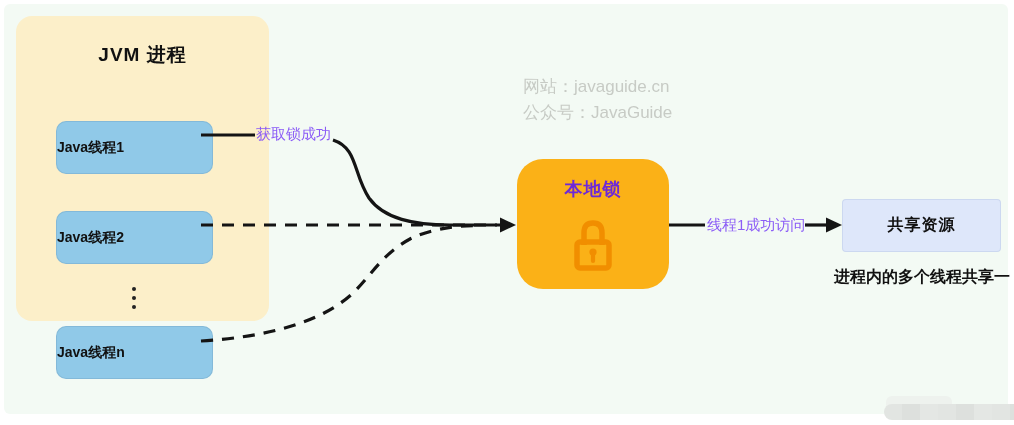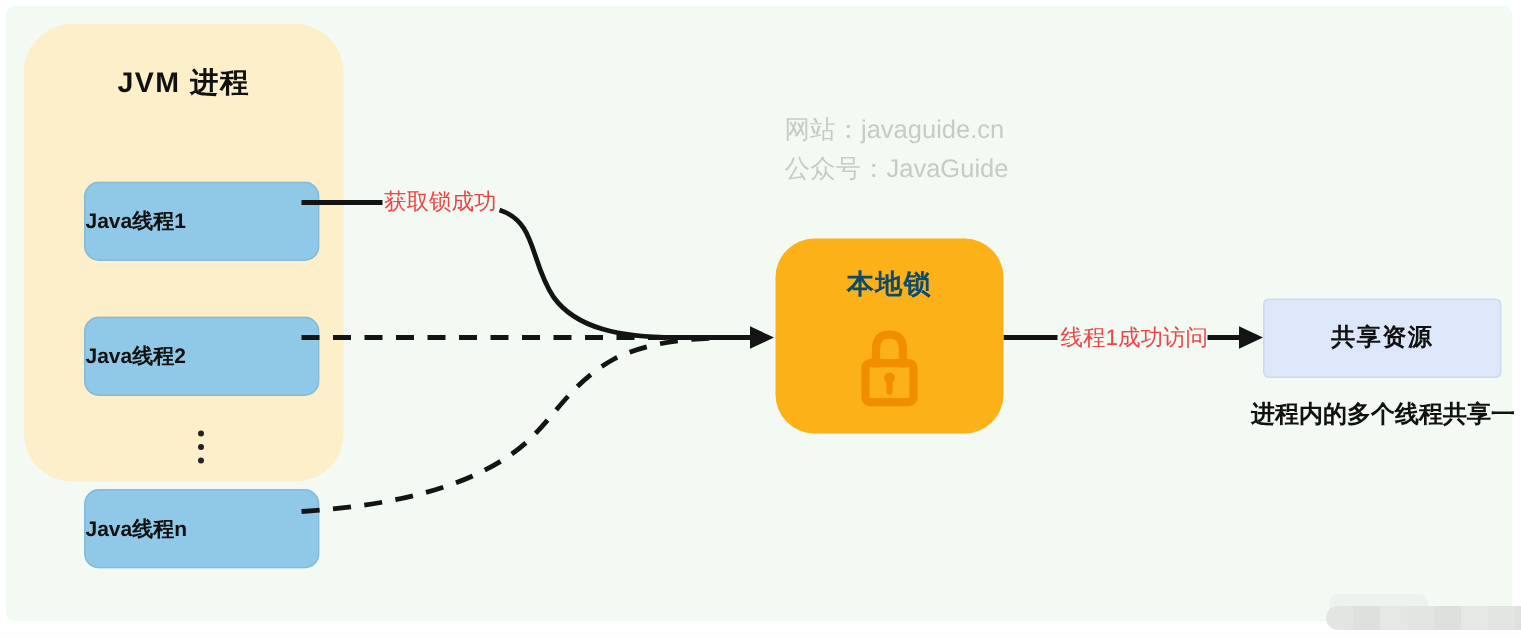--- a/index.html
+++ b/index.html
@@ -8,21 +8,21 @@
     font-family:"Liberation Sans","DejaVu Sans",sans-serif;
     background:#ffffff;
   }
   .canvas{
     position:absolute;left:4px;top:4px;width:1004px;height:410px;
     background:var(--background,#F3FAF4);border-radius:6px;
   }
   
   .jvm-container{
     position:absolute;left:12px;top:12px;width:213px;height:305px;
-    background:var(--jvm-container,#FCEFC9);border-radius:32px;
+    background:var(--jvm-container,#FCEFC9);border-radius:16px;padding-left:40px;
   }
   .jvm-title{
     position:absolute;left:0;top:26px;width:100%;text-align:center;
     font-size:19px;font-weight:700;color:#111;letter-spacing:1px;
   }
   .thread-box{
     position:absolute;left:40px;width:157px;height:53px;
     background:var(--thread-box,#90C9E8);border:1px solid rgba(90,140,170,0.25);
     border-radius:10px;display:flex;align-items:center;
     font-size:14px;font-weight:600;color:#111;box-sizing:border-box;
@@ -32,36 +32,36 @@
   .thread-n{top:310px;}
   .vdots{position:absolute;left:114px;top:271px;width:8px;display:flex;flex-direction:column;align-items:center;gap:5px;}
   .vdots .dot{width:4px;height:4px;border-radius:50%;background:#222;}
   
   .lock-box{
     position:absolute;left:513px;top:155px;width:152px;height:130px;
     background:var(--lock-box,#FBB117);border-radius:26px;
   }
   .lock-title{
     position:absolute;left:0;top:18px;width:100%;text-align:center;
-    font-size:18px;font-weight:700;color:#0c4a6e;letter-spacing:1px;
+    font-size:18px;font-weight:700;color:#6d28d9;letter-spacing:1px;
   }
   .lock-icon{position:absolute;left:51px;top:58px;width:50px;height:56px;}
   
   .shared-box{
     position:absolute;left:838px;top:195px;width:159px;height:53px;
     background:var(--shared-box,#DEE7FA);border:1px solid rgba(150,170,210,0.25);
     border-radius:4px;display:flex;align-items:center;justify-content:center;
     font-size:16px;font-weight:700;color:#111;box-sizing:border-box;letter-spacing:1px;
   }
   .shared-caption{
     position:absolute;left:820px;top:262px;width:196px;text-align:center;
     font-size:16px;font-weight:700;color:#111;line-height:21px;
   }
   
-  .edge-label{position:absolute;font-size:15px;font-weight:500;color:#ef4444;white-space:nowrap;}
+  .edge-label{position:absolute;font-size:15px;font-weight:500;color:#8b5cf6;white-space:nowrap;}
   .label-acquire{left:252px;top:121px;}
   .label-access{left:703px;top:212px;}
   
   .watermark{
     position:absolute;left:519px;top:70px;
     font-size:17px;font-weight:400;color:var(--watermark,#C7CBC5);
     line-height:26px;white-space:nowrap;
   }
   
   .edges{position:absolute;left:0;top:0;width:1014px;height:425px;pointer-events:none;}

